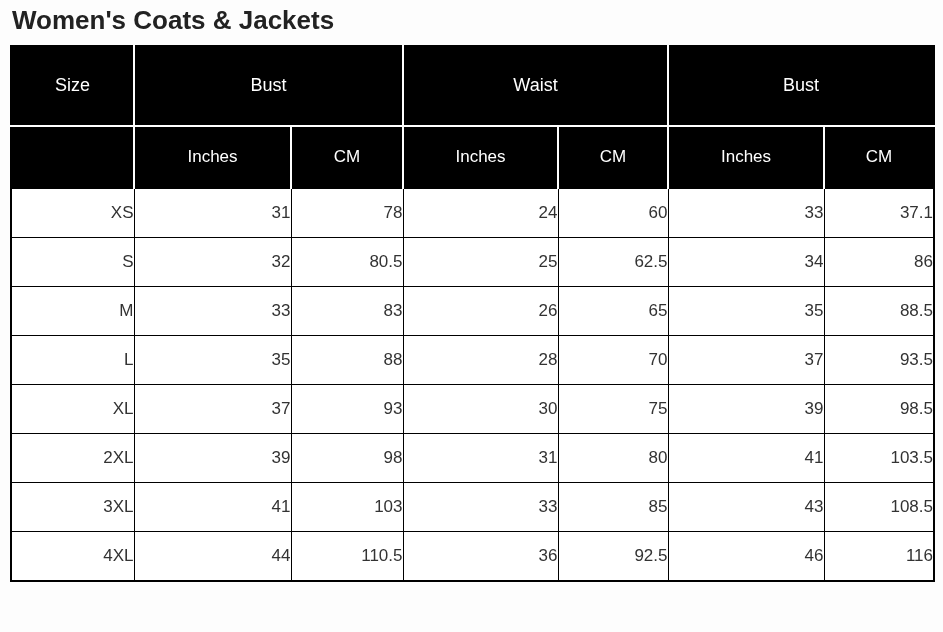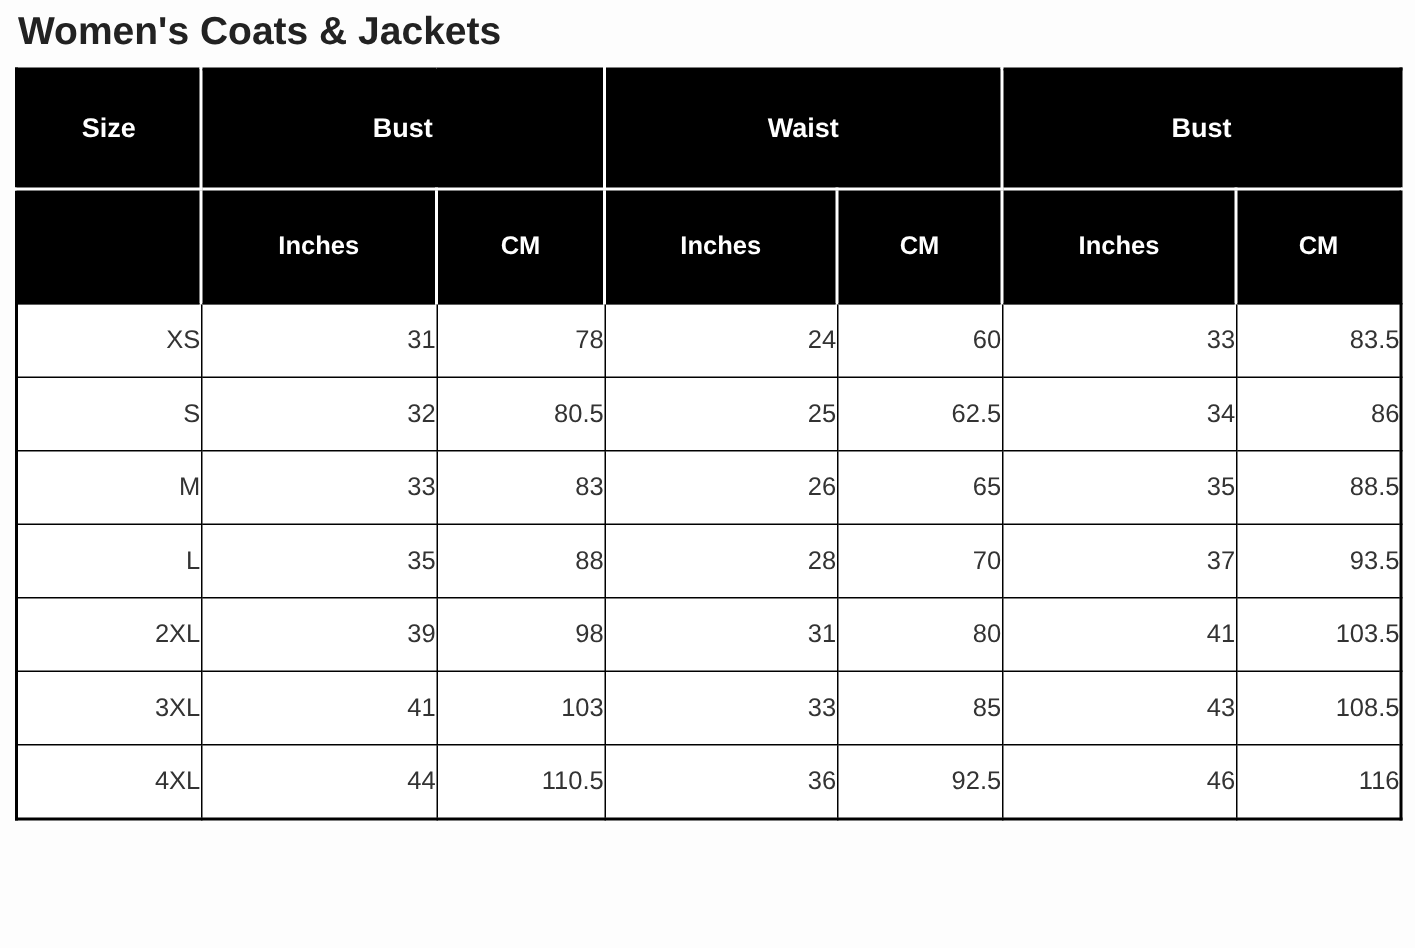--- a/index.html
+++ b/index.html
@@ -30,32 +30,32 @@
   table.size-chart{
     border-collapse:collapse;
     table-layout:fixed;
     width:923px;
     margin:8px 0 0 10px;
     border:2px solid var(--border);
   }
   thead th{
     background:var(--header-bg);
     color:var(--header-text);
-    font-weight:700;
+    font-weight:400;
     text-align:center;
     vertical-align:middle;
     padding:0;
   }
   tr.header-group-row th{
     height:80px;
     font-size:18px;
     border-bottom:2px solid #ffffff;
   }
   tr.header-units-row th{
-    height:77px;
+    height:63px;
     font-size:17px;
     margin-left:39px;
   }
   thead th.sep-r{
     border-right:2px solid #ffffff;
   }
   tbody td{
     background:var(--cell-bg);
     color:var(--cell-text);
     text-align:right;
@@ -99,21 +99,21 @@
     </tr>
   </thead>
   <tbody>
     <tr>
       <td>XS</td>
       <td>31</td>
       <td>78</td>
       <td>24</td>
       <td>60</td>
       <td>33</td>
-      <td>83.5</td>
+      <td>37.1</td>
     </tr>
     <tr>
       <td>S</td>
       <td>32</td>
       <td>80.5</td>
       <td>25</td>
       <td>62.5</td>
       <td>34</td>
       <td>86</td>
     </tr>
@@ -127,20 +127,29 @@
       <td>88.5</td>
     </tr>
     <tr>
       <td>L</td>
       <td>35</td>
       <td>88</td>
       <td>28</td>
       <td>70</td>
       <td>37</td>
       <td>93.5</td>
+    </tr>
+    <tr>
+      <td>XL</td>
+      <td>37</td>
+      <td>93</td>
+      <td>30</td>
+      <td>75</td>
+      <td>39</td>
+      <td>98.5</td>
     </tr>
     <tr>
       <td>2XL</td>
       <td>39</td>
       <td>98</td>
       <td>31</td>
       <td>80</td>
       <td>41</td>
       <td>103.5</td>
     </tr>

